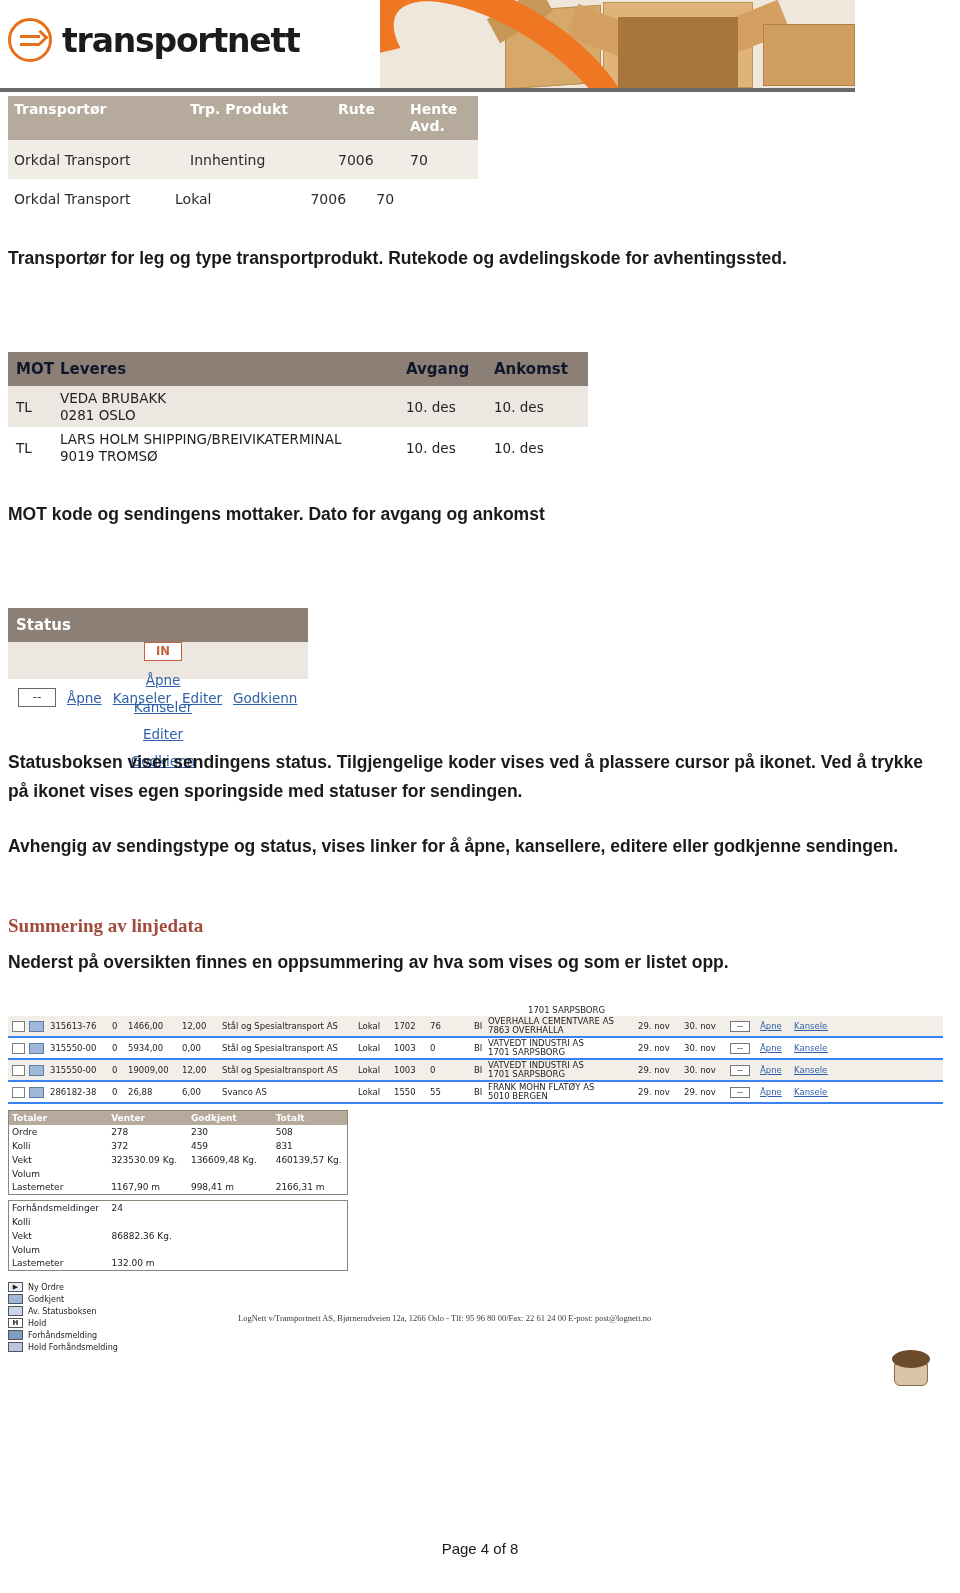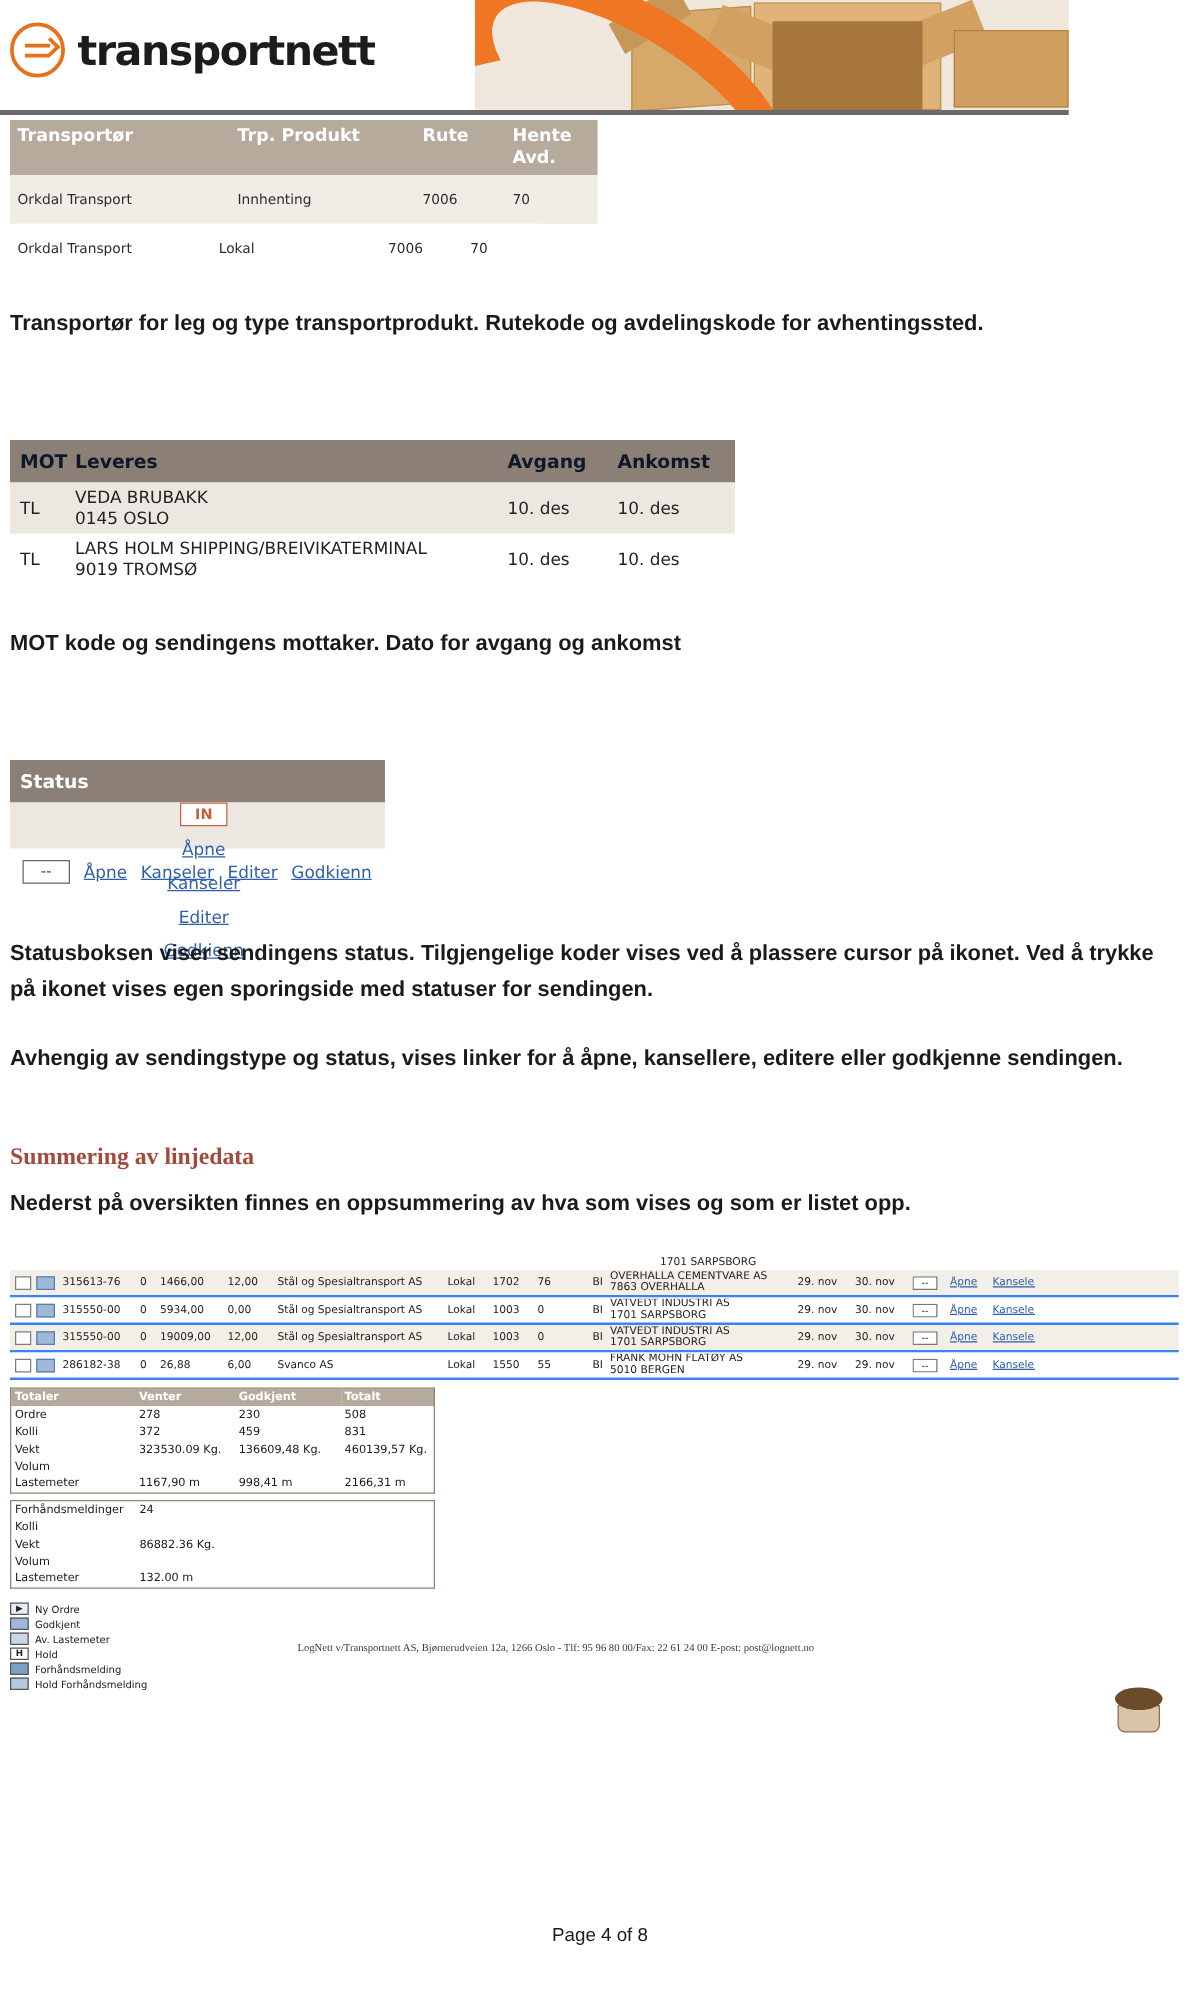--- a/index.html
+++ b/index.html
@@ -155,21 +155,21 @@
     color: #ffffff;
     font-weight: bold;
     font-size: 14px;
     height: 44px;
     align-items: flex-start;
     padding-top: 5px;
     font-family: "DejaVu Sans", sans-serif;
   }
   .tt-row {
     display: flex;
-    font-size: 11px;
+    font-size: 14px;
     height: 39px;
     align-items: center;
     color: #2b2b2b;
     font-family: "DejaVu Sans", sans-serif;
   }
   .tt-row.r1 { background: #f0ece6; }
   .tt-row.r2 { background: #ffffff; width: 425px; }
   .c-transp { width: 182px; padding-left: 6px; }
   .c-prod   { width: 148px; }
   .c-rute   { width: 72px; }
@@ -502,21 +502,21 @@
   <div class="mot-head">
     <div class="m-mot">MOT</div>
     <div class="m-lev">Leveres</div>
     <div class="m-avg">Avgang</div>
     <div class="m-ank">Ankomst</div>
   </div>
   <div class="mot-row r1">
     <div class="m-mot">TL</div>
     <div class="m-lev">
       <span>VEDA BRUBAKK</span><br>
-      <span>0145 OSLO</span>
+      <span>0281 OSLO</span>
     </div>
     <div class="m-avg">10. des</div>
     <div class="m-ank">10. des</div>
   </div>
   <div class="mot-row r2">
     <div class="m-mot">TL</div>
     <div class="m-lev">
       <span>LARS HOLM SHIPPING/BREIVIKATERMINAL</span><br>
       <span>9019 TROMSØ</span>
     </div>
@@ -721,21 +721,21 @@
     <div class="legend-item">
       <span class="lg-sw" style="background:#e8eef7;">▶</span>
       <span>Ny Ordre</span>
     </div>
     <div class="legend-item">
       <span class="lg-sw" style="background:#9fb8d8;"></span>
       <span>Godkjent</span>
     </div>
     <div class="legend-item">
       <span class="lg-sw" style="background:#c9d7e8;"></span>
-      <span>Av. Lastemeter</span>
+      <span>Av. Statusboksen</span>
     </div>
     <div class="legend-item">
       <span class="lg-sw" style="background:#ffffff;">H</span>
       <span>Hold</span>
     </div>
     <div class="legend-item">
       <span class="lg-sw" style="background:#7f9ec4;"></span>
       <span>Forhåndsmelding</span>
     </div>
     <div class="legend-item">

